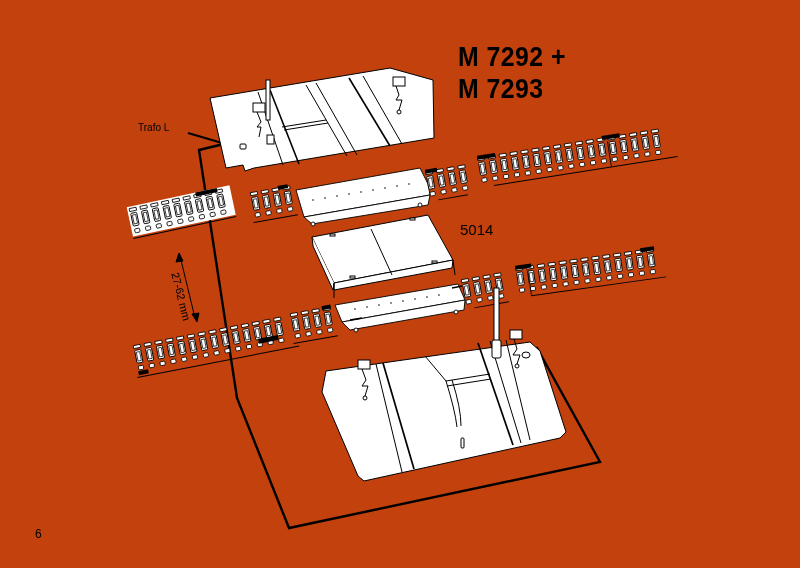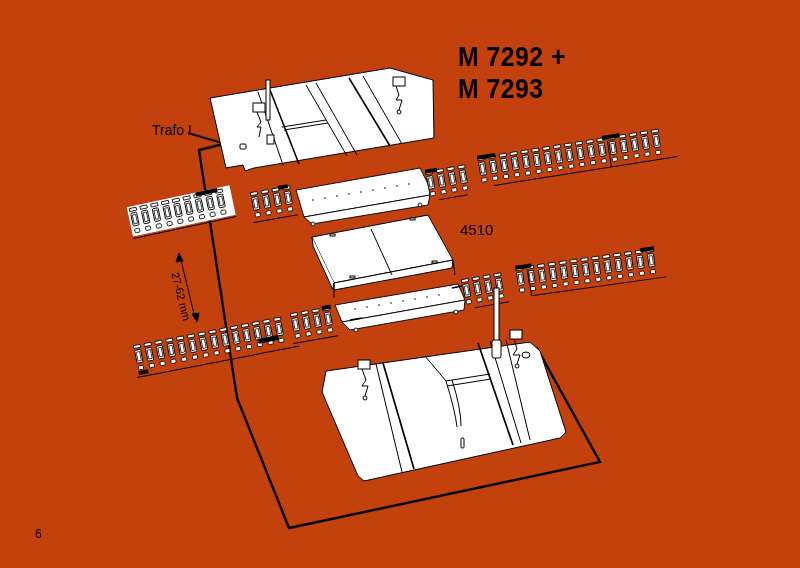--- a/index.html
+++ b/index.html
@@ -27,21 +27,21 @@
   }
   #title-1 { top: 44px; }
   #title-2 { top: 76px; }
   .label {
     position: absolute;
     font-family: "Liberation Sans", sans-serif;
     color: #000;
     line-height: 1;
     white-space: nowrap;
   }
-  #label-trafo { left: 152px; top: 123px; font-size: 14px; }
+  #label-trafo { left: 138px; top: 123px; font-size: 10px; }
   #label-7293 { left: 460px; top: 222px; font-size: 15px; }
   #label-distance {
     left: 156px; top: 290px; font-size: 11px;
     transform: rotate(76deg);
     transform-origin: 24px 6px;
   }
   #page-number { left: 35px; top: 528px; font-size: 12px; }
 </style>
 </head>
 <body>
@@ -421,17 +421,17 @@
       <rect x="494" y="288" width="5" height="56"></rect>
       <rect x="492" y="340" width="9" height="18" rx="2"></rect>
       <ellipse cx="526" cy="355" rx="4" ry="3"></ellipse>
     </g>
   </svg>
 
   <div id="title-1" class="title-line">M 7292 +</div>
   <div id="title-2" class="title-line">M 7293</div>
 
   <div id="label-trafo" class="label">Trafo L</div>
-  <div id="label-7293" class="label">4510</div>
+  <div id="label-7293" class="label">5014</div>
   <div id="label-distance" class="label">27-62 mm</div>
 
   <div id="page-number" class="label">6</div>
 </div>
 
 </body></html>

